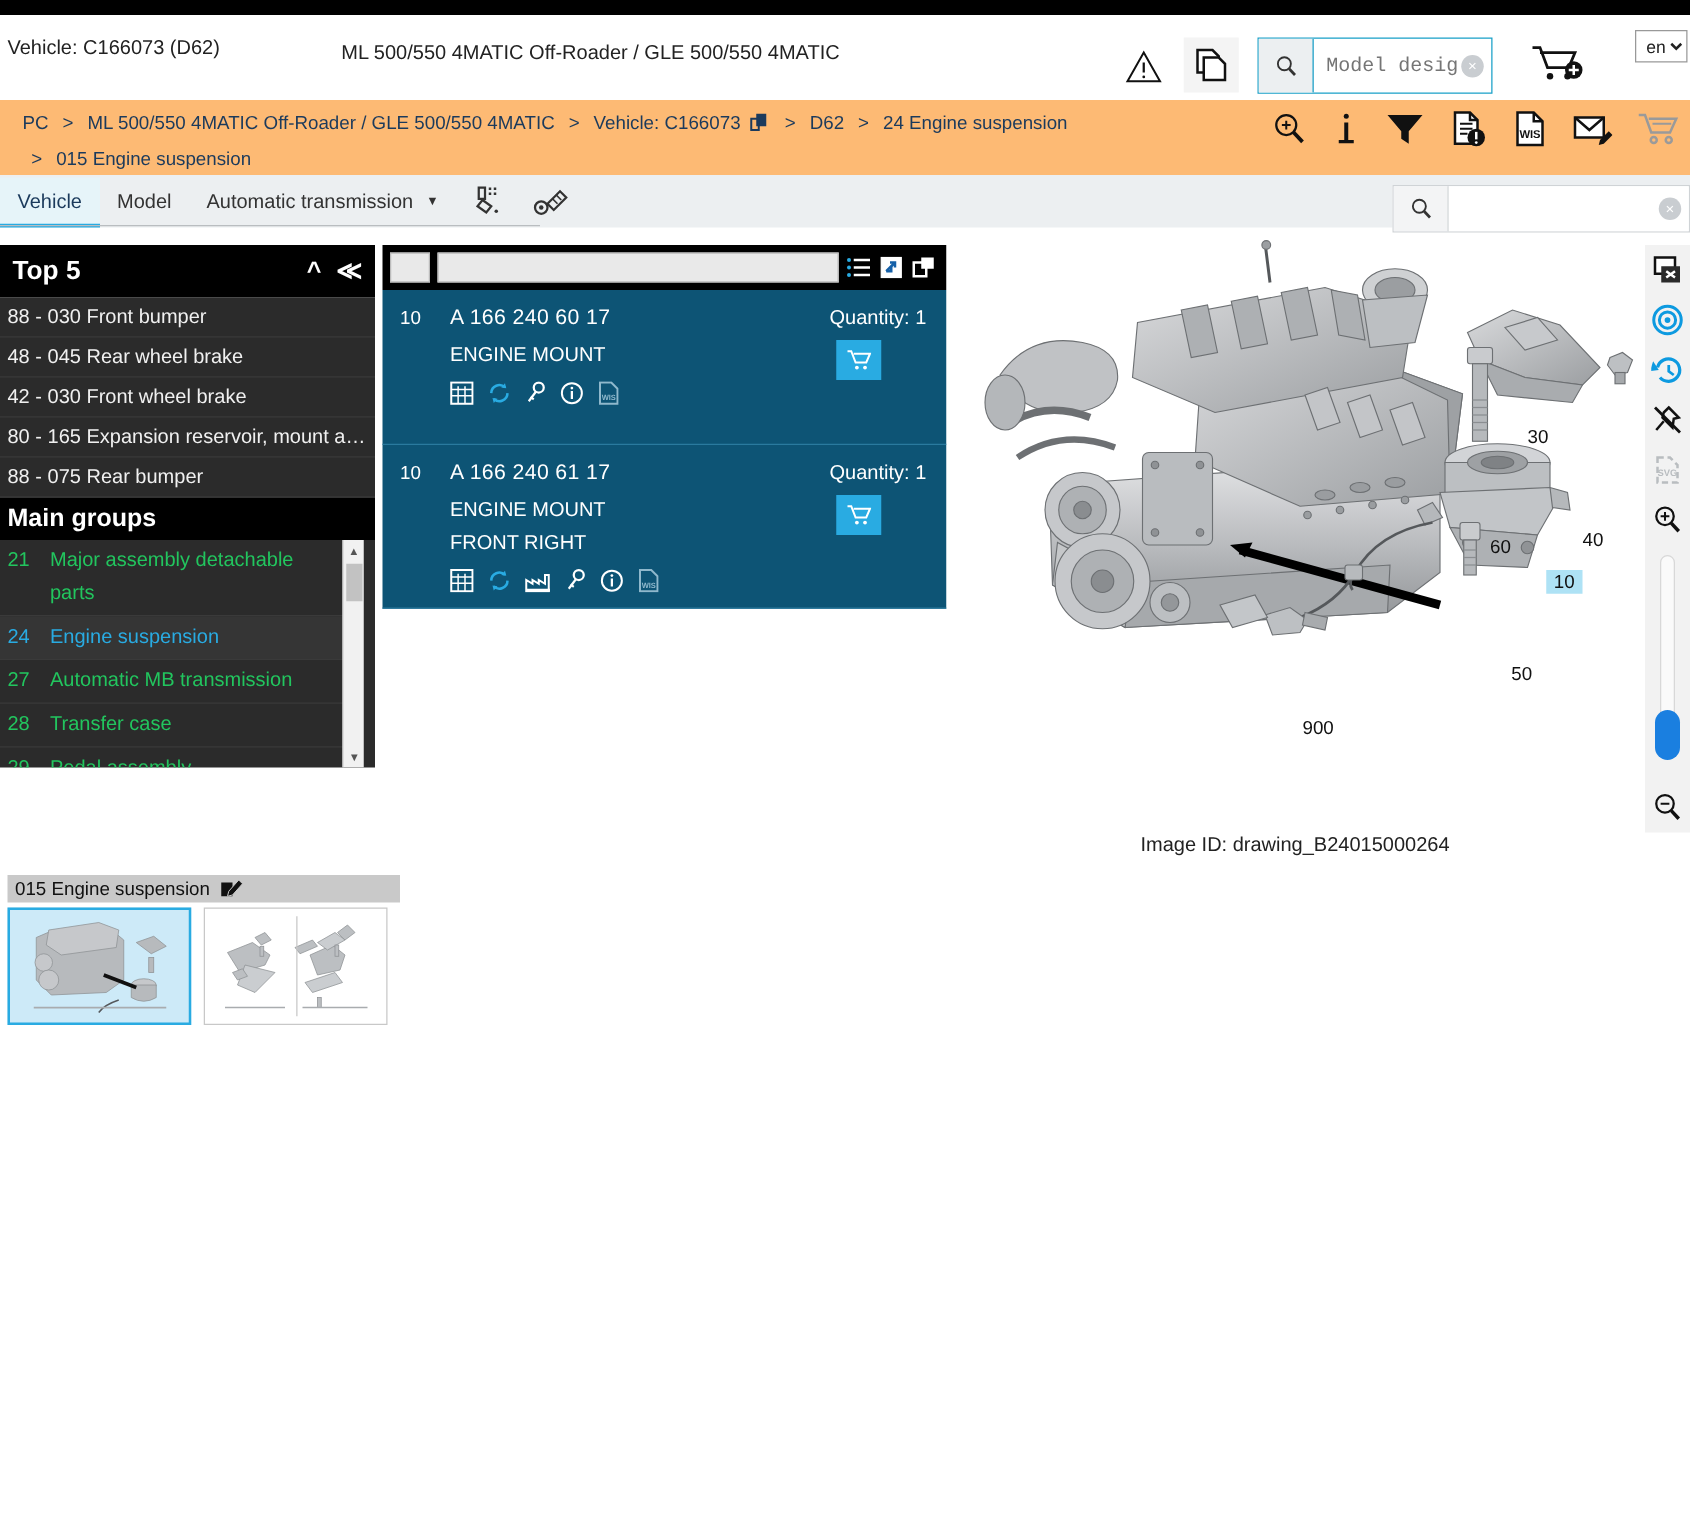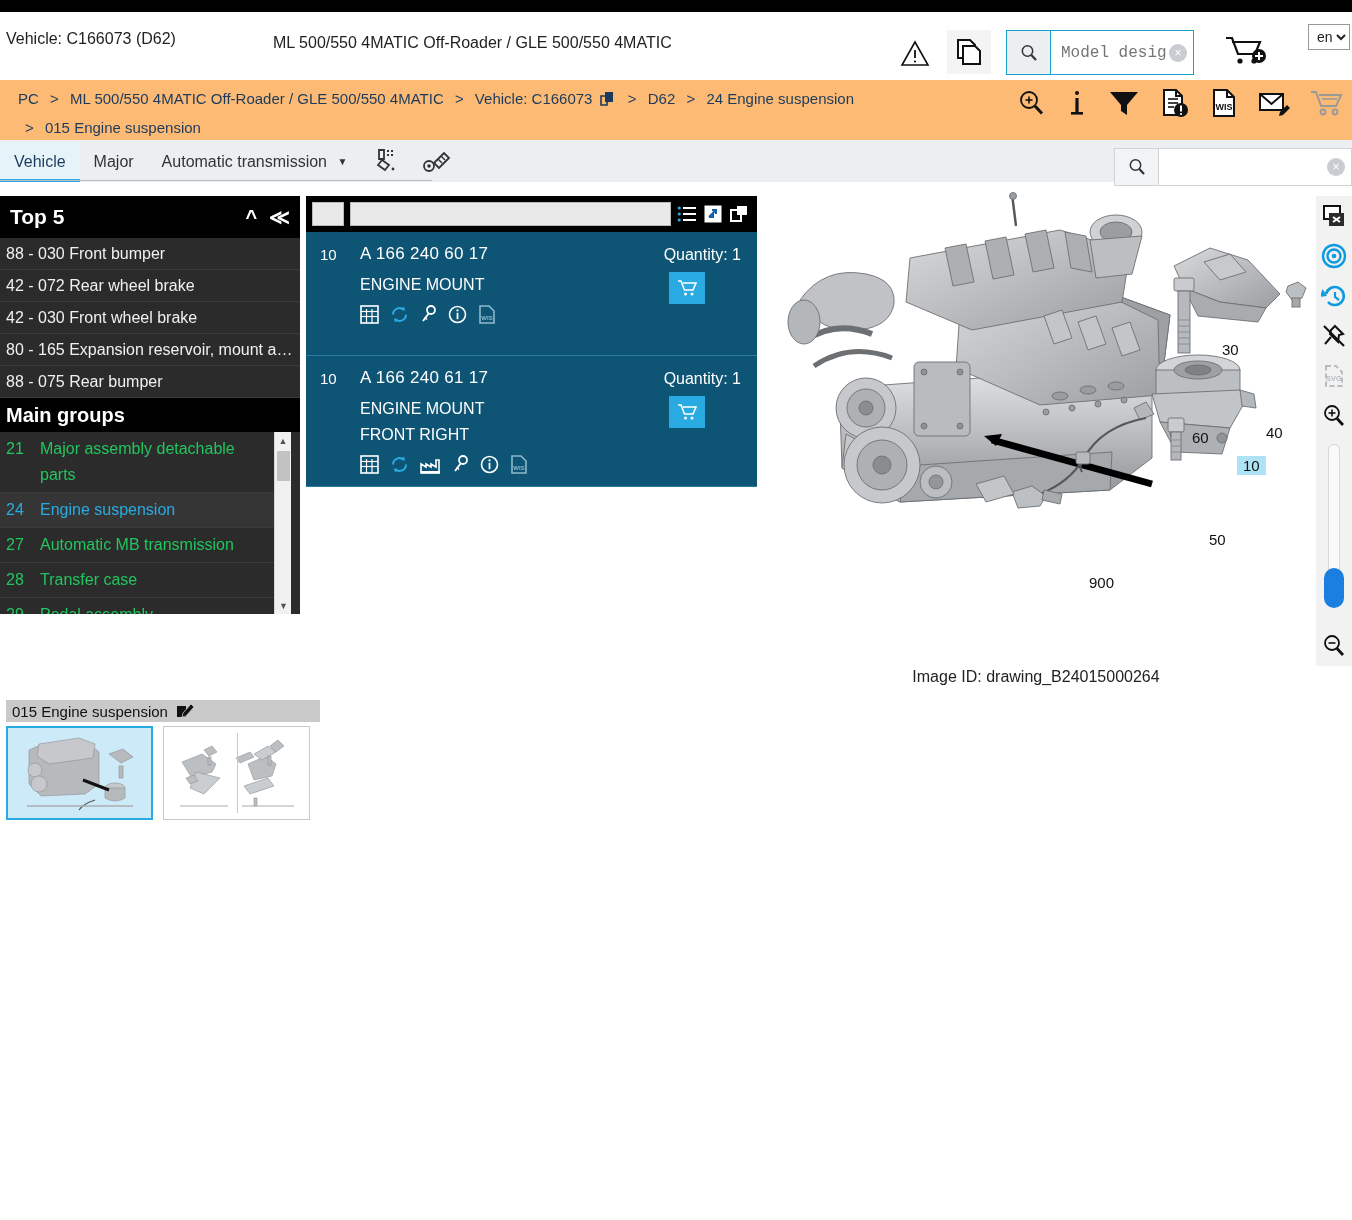--- a/index.html
+++ b/index.html
@@ -383,21 +383,21 @@
     </span>
   </div>
 </div>
 
 <div class="tabrow">
   <div class="tabs">
     <div class="tab active">
       <span>Vehicle</span>
     </div>
     <div class="tab">
-      <span>Major</span>
+      <span>Model</span>
     </div>
     <div class="tab">
       <span>Automatic transmission</span>
       <span class="caret">▼</span>
     </div>
     <div class="tab-ico">
       <svg width="30" height="30" viewBox="0 0 30 30">
         <path d="M8 4 h5 v9 h-5 Z" fill="none" stroke="#333" stroke-width="1.8"></path>
         <path d="M16 4 h2 v2 h-2 Z M20 4 h2 v2 h-2 Z M16 8 h2 v2 h-2 Z M20 8 h2 v2 h-2 Z" fill="#333"></path>
         <path d="M11 14 l7 5 l-4 5 l-7 -5 Z" fill="none" stroke="#333" stroke-width="1.8"></path>
@@ -433,21 +433,21 @@
 <div class="sidebar">
   <div class="sb-head">
     <span>Top 5</span>
     <span class="acts">
       <span>^</span>
       <span>≪</span>
     </span>
   </div>
   <div class="top5-list">
     <div class="top5-item">88 - 030 Front bumper</div>
-    <div class="top5-item">42 - 072 Rear wheel brake</div>
+    <div class="top5-item">48 - 045 Rear wheel brake</div>
     <div class="top5-item">42 - 030 Front wheel brake</div>
     <div class="top5-item">80 - 165 Expansion reservoir, mount a…</div>
     <div class="top5-item">88 - 075 Rear bumper</div>
   </div>
 
   <div class="sb-sub">
     <span>Main groups</span>
   </div>
 
   <div class="mg-wrap">
@@ -769,21 +769,21 @@
       <path d="M216 294 l28 -8 l10 18 l-28 8 Z" fill="#c3c6c9"></path>
     </g>
   </svg>
 </div>
 
 <div class="callout" style="left:1222px; top:341px;">30</div>
 <div class="callout" style="left:1266px; top:424px;">40</div>
 <div class="callout" style="left:1192px; top:429px;">60</div>
 <div class="callout hl" style="left:1237px; top:456px;">10</div>
 <div class="callout" style="left:1209px; top:531px;">50</div>
-<div class="callout" style="left:1089px; top:574px;">900</div>
+<div class="callout" style="left:1042px; top:574px;">900</div>
 
 <div class="imgid">Image ID: drawing_B24015000264</div>
 
 <div class="vtools">
   <div class="vi">
     <svg width="26" height="26" viewBox="0 0 26 26">
       <rect x="3" y="3" width="16" height="13" fill="#fff" stroke="#111" stroke-width="2"></rect>
       <rect x="8" y="10" width="15" height="13" fill="#2b2b2b"></rect>
       <path d="M12 14 l7 5 M19 14 l-7 5" stroke="#fff" stroke-width="2"></path>
     </svg>

